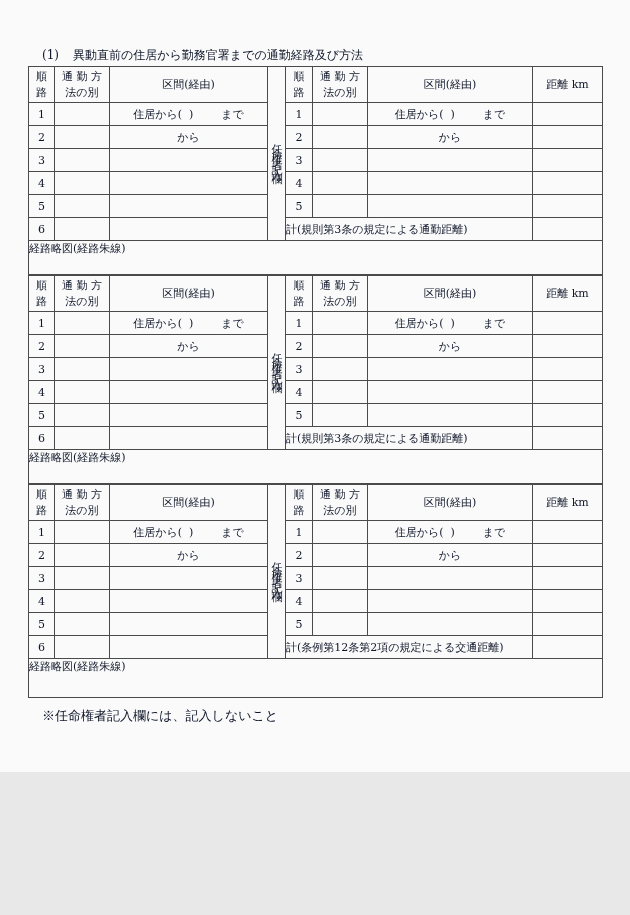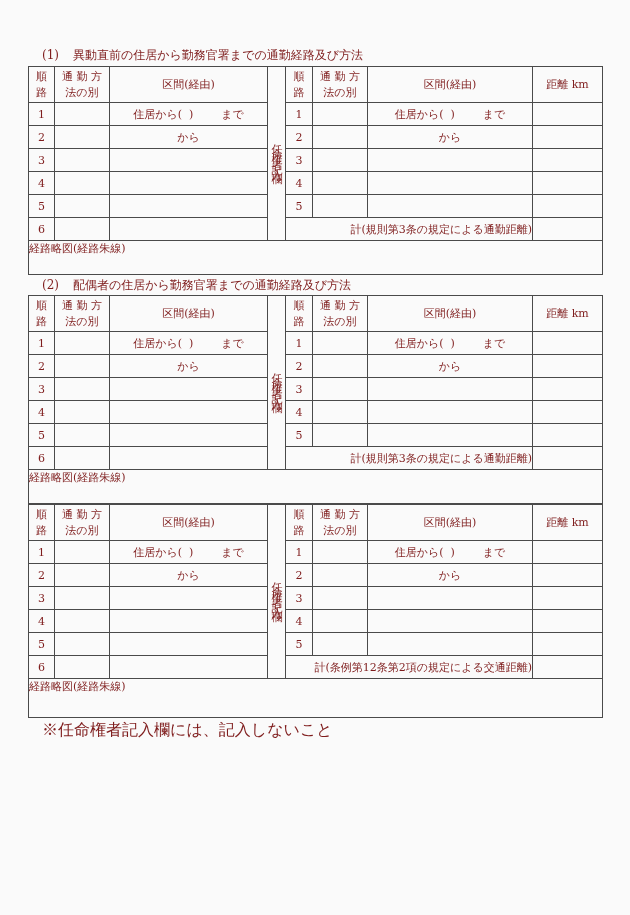--- a/index.html
+++ b/index.html
@@ -2,24 +2,24 @@
 <html><head>
 <meta charset="utf-8">
 <title>Document</title>
 <style>
   * { box-sizing: border-box; }
   html, body { margin: 0; padding: 0; }
   body { background: #e8e8e8; }
   .sheet {
     position: relative;
     width: 630px;
-    height: 915px;
+    height: 772px;
     margin: 0;
     background: #fafafa;
-    color: #7f1d1d;
+    color: #0f172a;
     font-family: "DejaVu Serif", "Liberation Serif", serif;
     overflow: hidden;
   }
   .content { padding-top: 48px; }
   .section-heading {
     margin: 0 0 4px 42px;
     font-size: 12px;
     line-height: 14px;
     white-space: pre;
   }
@@ -46,27 +46,27 @@
   td.section-cell { text-align: center; padding-left: 7px; white-space: pre; }
   td.kara { padding-left: 40px; margin-top: 32px; }
   td.mid { vertical-align: middle; text-align: center; }
   .vert {
     display: inline-block;
     writing-mode: vertical-rl;
     letter-spacing: 5px;
     line-height: 1;
     font-size: 11px;
   }
-  td.total-cell { text-align: right; padding-left: 4px; white-space: pre; }
+  td.total-cell { text-align: left; padding-left: 4px; white-space: pre; }
   tr.sketch { height: 34px; }
   tr.sketch.tall { height: 39px; }
   td.sketch-cell { vertical-align: top; text-align: left; padding: 1px 5px; }
   .footnote {
-    margin: 2px 0 0 42px;
-    font-size: 16px;
+    margin: 9px 0 0 42px;
+    font-size: 13px;
     white-space: pre;
   }
 </style>
 </head>
 <body>
 
 <div class="sheet">
   <div class="content">
 
     <div class="section-heading"><span class="sec-no">(1)</span><span>異動直前の住居から勤務官署までの通勤経路及び方法</span></div>
@@ -148,21 +148,20 @@
         <td class="section-cell"></td>
         <td class="total-cell" colspan="3">計(規則第3条の規定による通勤距離)</td>
         <td></td>
       </tr>
       <tr class="sketch">
         <td class="sketch-cell" colspan="8">経路略図(経路朱線)</td>
       </tr>
     </tbody>
       </table>
 
-    <div class="section-heading later"><span class="sec-no">(2)</span><span>配偶者の住居から勤務官署までの通勤経路及び方法</span></div>
 
     <table class="commute">
       <colgroup>
         <col style="width:26px">
           <col style="width:55px">
           <col style="width:158px">
         <col style="width:18px">
         <col style="width:27px">
           <col style="width:55px">
           <col style="width:165px">

